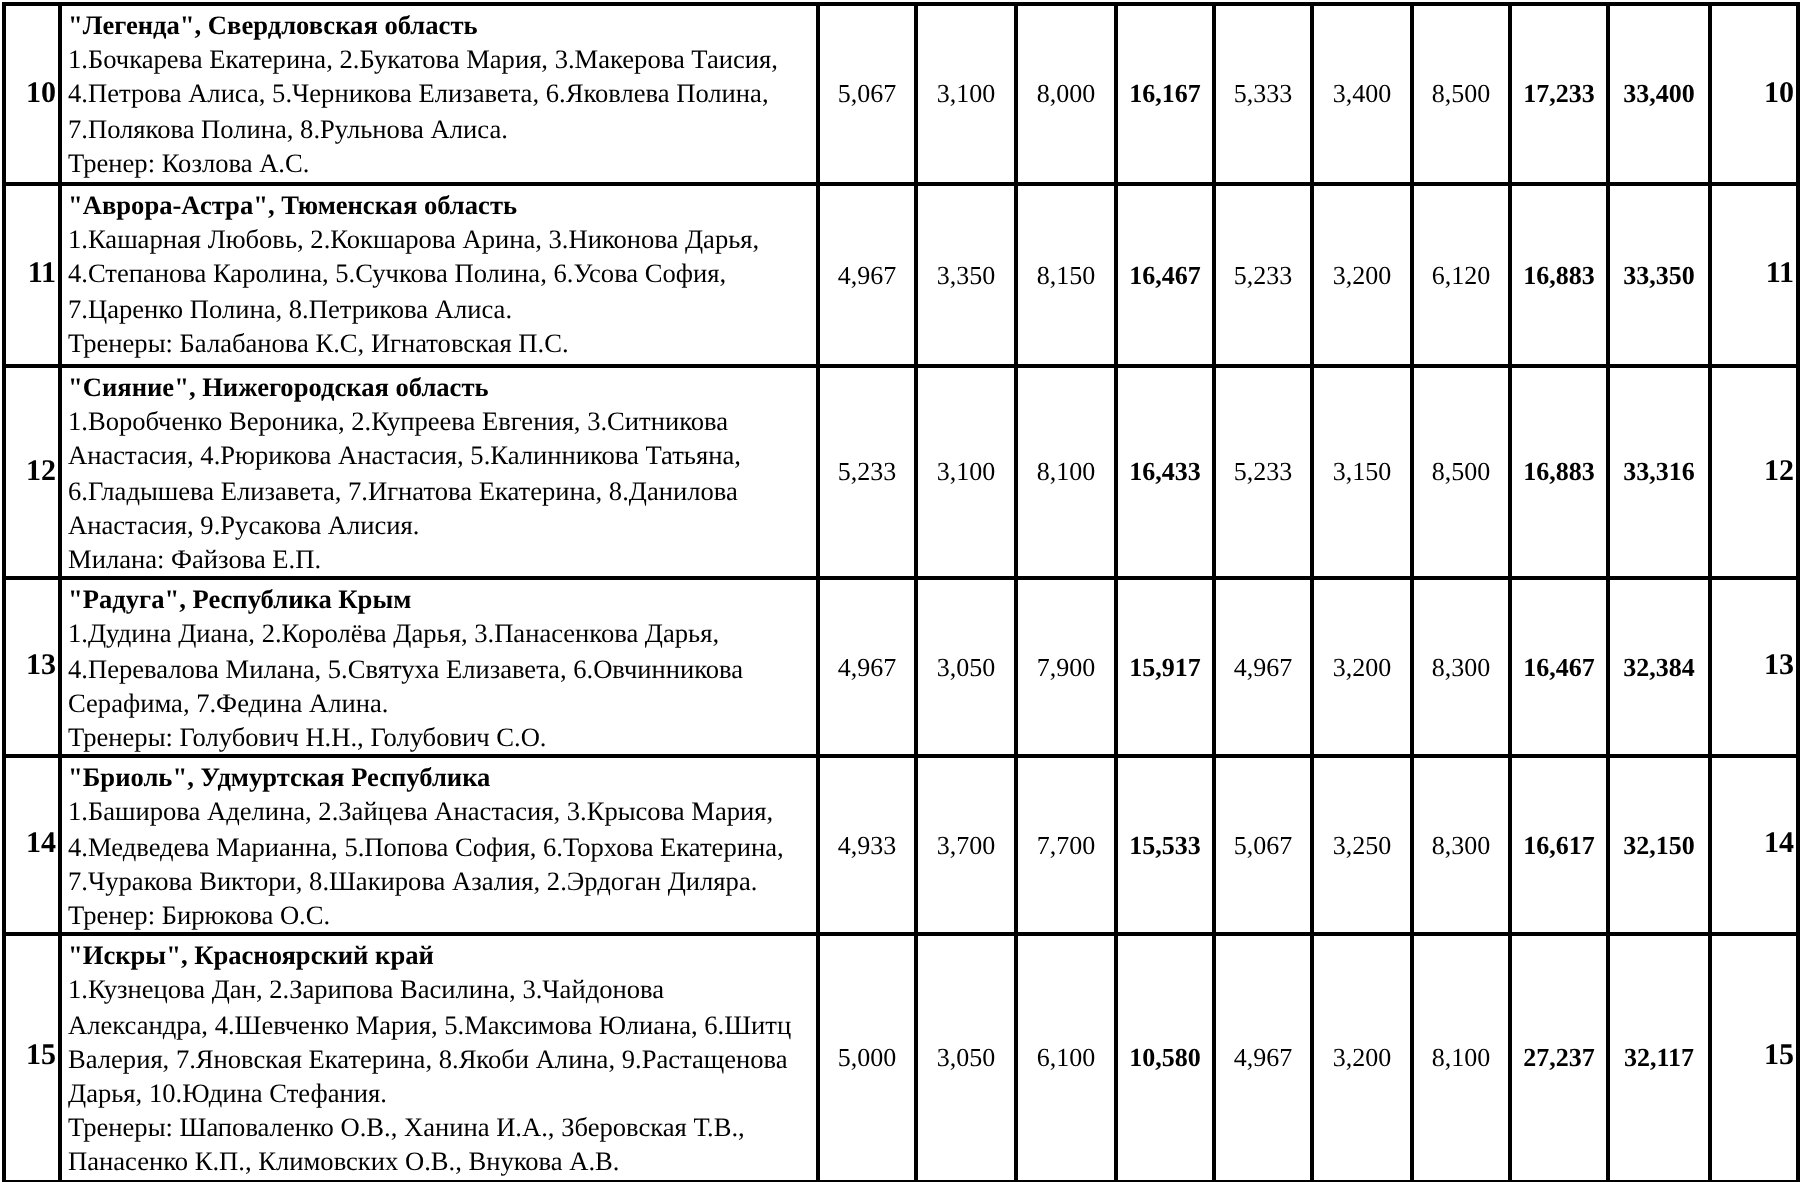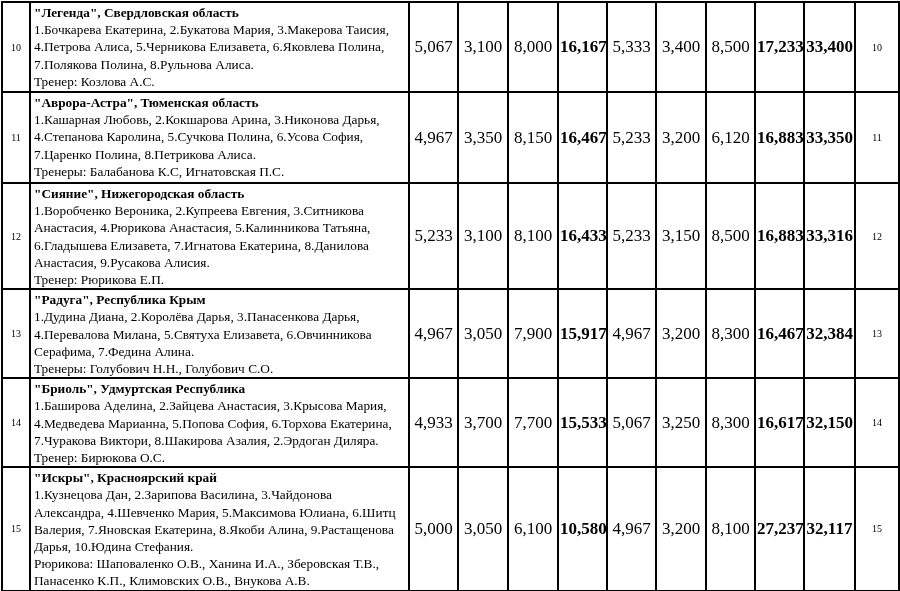--- a/index.html
+++ b/index.html
@@ -28,38 +28,38 @@
   }
   
   tbody tr:nth-child(1) { height: 90px; }
   tbody tr:nth-child(2) { height: 91px; }
   tbody tr:nth-child(3) { height: 103px; }
   tbody tr:nth-child(4) { height: 89px; }
   tbody tr:nth-child(5) { height: 89px; }
   tbody tr:nth-child(6) { height: 118px; }
 
   td.num-cell {
-    text-align: center;
+    text-align: right;
     vertical-align: middle;
-    font-weight: normal;
-    font-size: 10px;
+    font-weight: bold;
+    font-size: 15px;
   }
   td.text-cell {
     vertical-align: top;
     padding: 1px 4px 0 3px;
     font-size: 13.3px;
     line-height: 17.2px;
   }
   .team-title {
     font-weight: bold;
   }
   td.score-cell {
     text-align: center;
     vertical-align: middle;
-    font-size: 17px;
+    font-size: 13px;
     padding: 0 1px;
   }
   td.score-cell.bold {
     font-weight: bold;
   }
 </style>
 </head>
 <body>
 
 <div class="page">
@@ -115,21 +115,21 @@
     <td class="score-cell bold">16,883</td>
     <td class="score-cell bold">33,350</td>
     <td class="num-cell">11</td>
   </tr>
 
   <tr>
     <td class="num-cell">12</td>
     <td class="text-cell">
       <div class="team-title">"Сияние", Нижегородская область</div>
       <div>1.Воробченко Вероника, 2.Купреева Евгения, 3.Ситникова Анастасия, 4.Рюрикова Анастасия, 5.Калинникова Татьяна, 6.Гладышева Елизавета, 7.Игнатова Екатерина, 8.Данилова Анастасия, 9.Русакова Алисия.</div>
-      <div>Тренер: Рюрикова Е.П.</div>
+      <div>Милана: Файзова Е.П.</div>
     </td>
     <td class="score-cell">5,233</td>
     <td class="score-cell">3,100</td>
     <td class="score-cell">8,100</td>
     <td class="score-cell bold">16,433</td>
     <td class="score-cell">5,233</td>
     <td class="score-cell">3,150</td>
     <td class="score-cell">8,500</td>
     <td class="score-cell bold">16,883</td>
     <td class="score-cell bold">33,316</td>
@@ -172,21 +172,21 @@
     <td class="score-cell bold">16,617</td>
     <td class="score-cell bold">32,150</td>
     <td class="num-cell">14</td>
   </tr>
 
   <tr>
     <td class="num-cell">15</td>
     <td class="text-cell">
       <div class="team-title">"Искры", Красноярский край</div>
       <div>1.Кузнецова Дан, 2.Зарипова Василина, 3.Чайдонова Александра, 4.Шевченко Мария, 5.Максимова Юлиана, 6.Шитц Валерия, 7.Яновская Екатерина, 8.Якоби Алина, 9.Растащенова Дарья, 10.Юдина Стефания.</div>
-      <div>Рюрикова: Шаповаленко О.В., Ханина И.А., Зберовская Т.В., Панасенко К.П., Климовских О.В., Внукова А.В.</div>
+      <div>Тренеры: Шаповаленко О.В., Ханина И.А., Зберовская Т.В., Панасенко К.П., Климовских О.В., Внукова А.В.</div>
     </td>
     <td class="score-cell">5,000</td>
     <td class="score-cell">3,050</td>
     <td class="score-cell">6,100</td>
     <td class="score-cell bold">10,580</td>
     <td class="score-cell">4,967</td>
     <td class="score-cell">3,200</td>
     <td class="score-cell">8,100</td>
     <td class="score-cell bold">27,237</td>
     <td class="score-cell bold">32,117</td>

